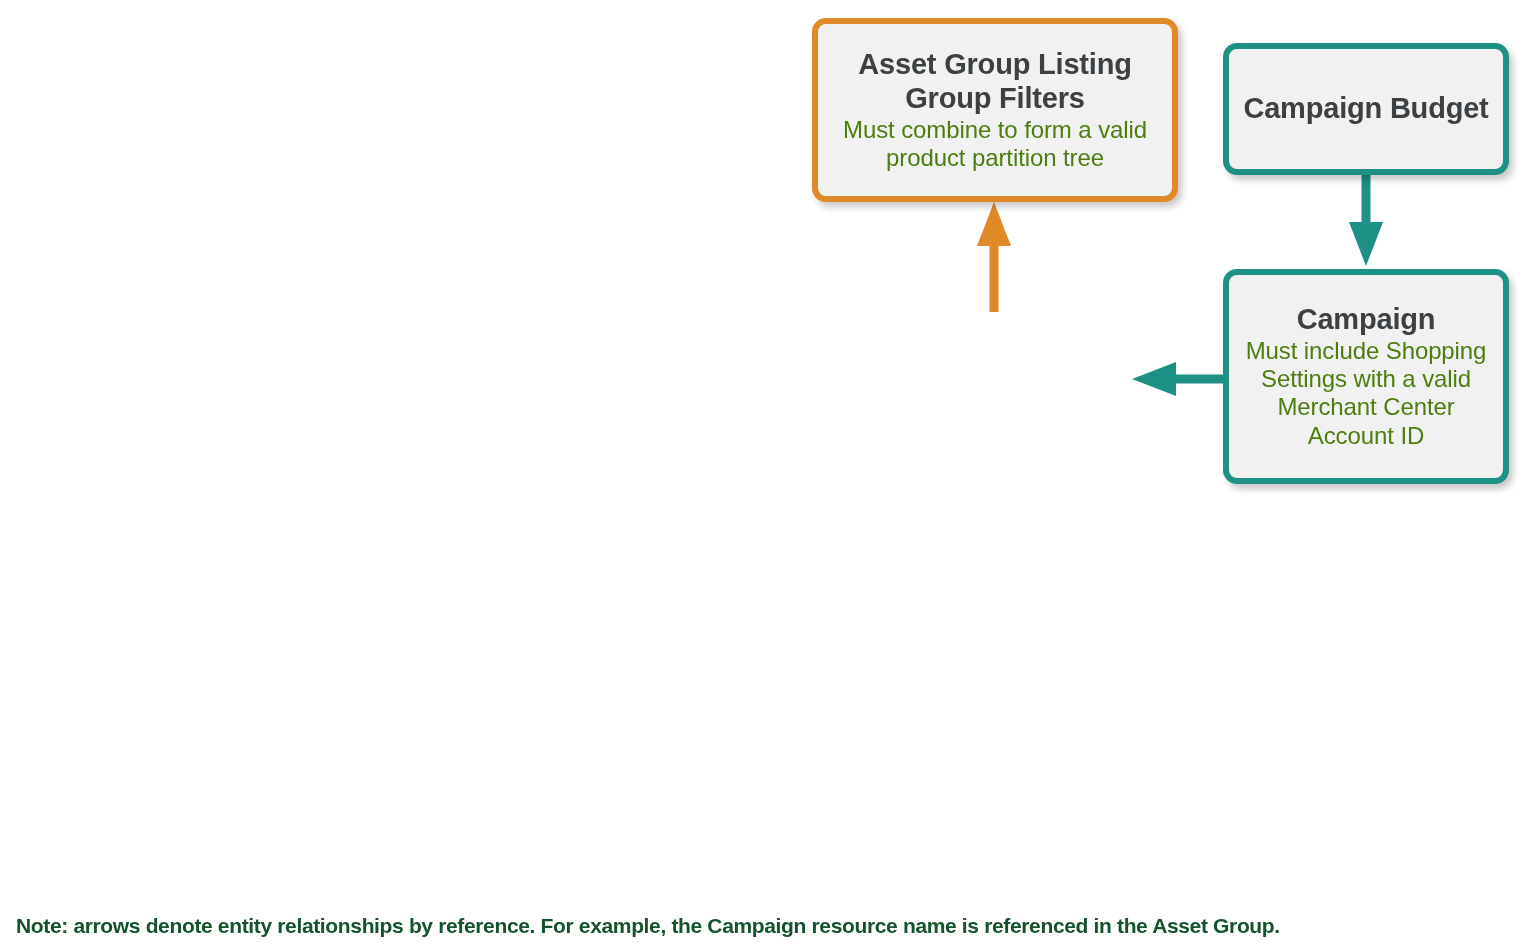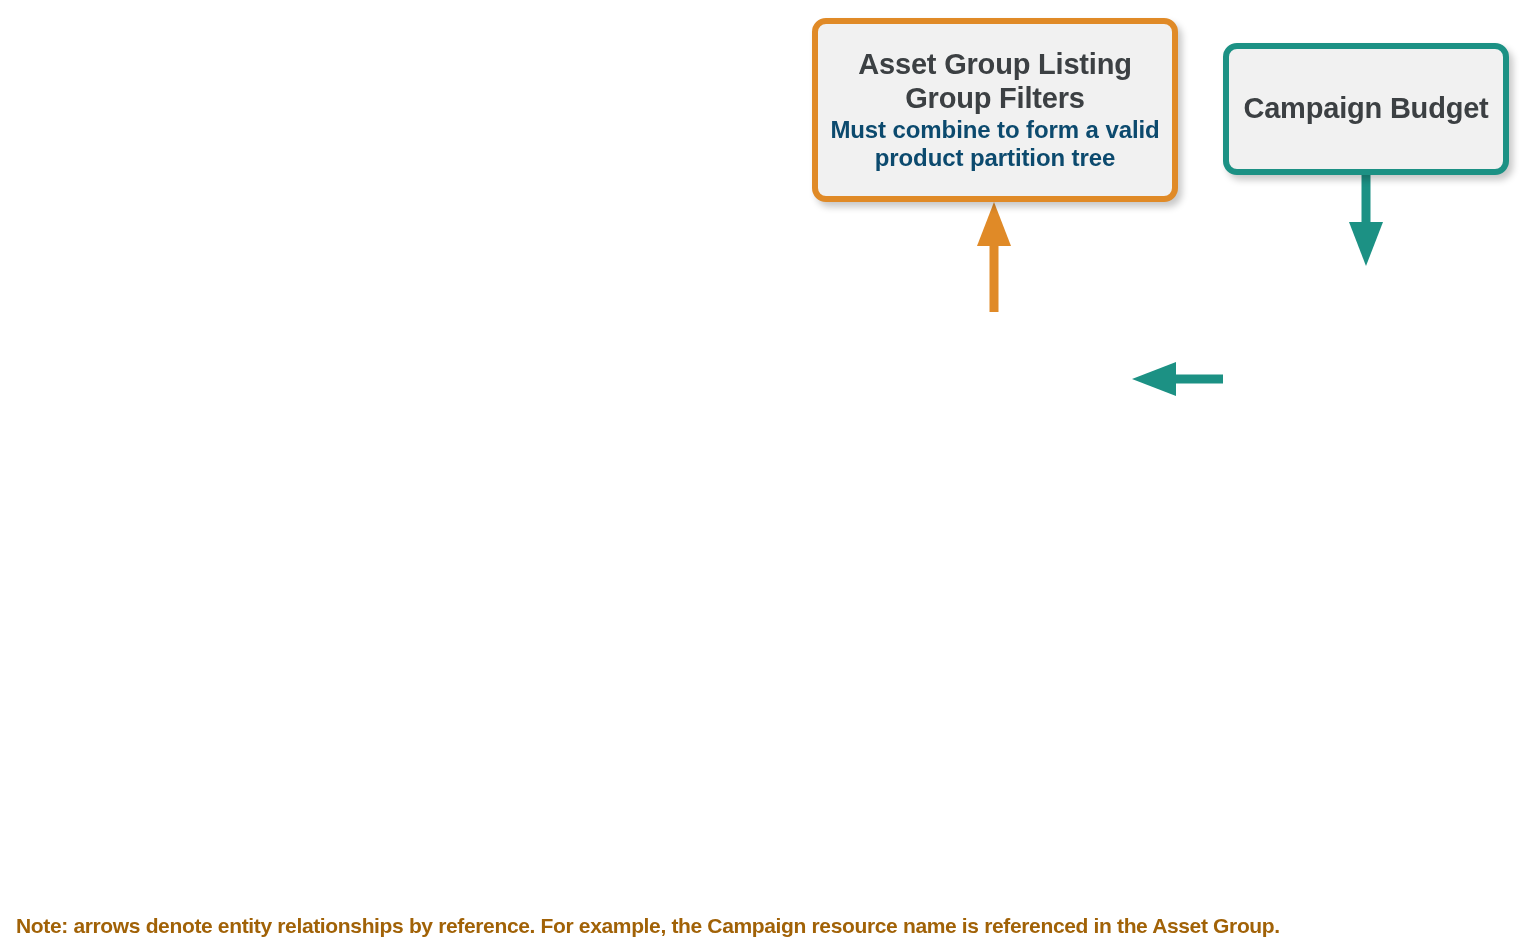--- a/index.html
+++ b/index.html
@@ -42,22 +42,22 @@
   }
   .node .node-title {
     font-size: 29px;
     font-weight: bold;
     color: #3c4043;
     line-height: 1.17;
     letter-spacing: -0.2px;
   }
   .node .node-sub {
     font-size: 24px;
-    font-weight: bold;
-    color: #0c4a6e;
+    font-weight: normal;
+    color: #4d7c0f;
     line-height: 1.17;
     letter-spacing: -0.1px;
   }
 
   
   #node-aglgf {
     left: 812px;  top: 18px;
     width: 366px; height: 184px;
     border-color: #e08a27;
   }
@@ -86,21 +86,21 @@
     z-index: 1;
   }
 
   
   #footnote {
     position: absolute;
     left: 16px;
     top: 914px;
     font-size: 21px;
     font-weight: bold;
-    color: #a16207;
+    color: #14532d;
     letter-spacing: -0.35px;
     white-space: nowrap;
   }
 </style>
 </head>
 <body>
 
 <div id="diagram-canvas">
 
   <svg id="edge-layer" viewBox="0 0 1538 948" width="1538" height="948" xmlns="http://www.w3.org/2000/svg">
@@ -124,16 +124,20 @@
   <div class="node" id="node-aglgf">
     <div class="node-title">Asset Group Listing Group Filters</div>
     <div class="node-sub">Must combine to form a valid product partition tree</div>
   </div>
 
   <div class="node" id="node-campaign-budget">
     <div class="node-title">Campaign Budget</div>
   </div>
 
 
+  <div class="node" id="node-campaign">
+    <div class="node-title">Campaign</div>
+    <div class="node-sub">Must include Shopping Settings with a valid Merchant Center Account ID</div>
+  </div>
 
   <div id="footnote">Note: arrows denote entity relationships by reference. For example, the Campaign resource name is referenced in the Asset Group.</div>
 
 </div>
 
 </body></html>

